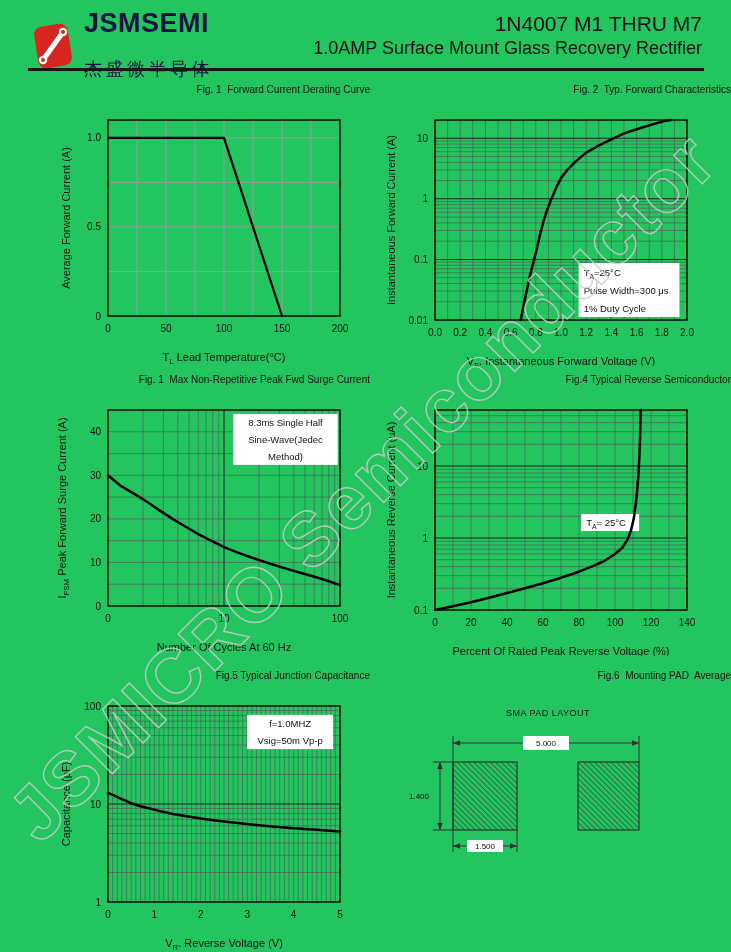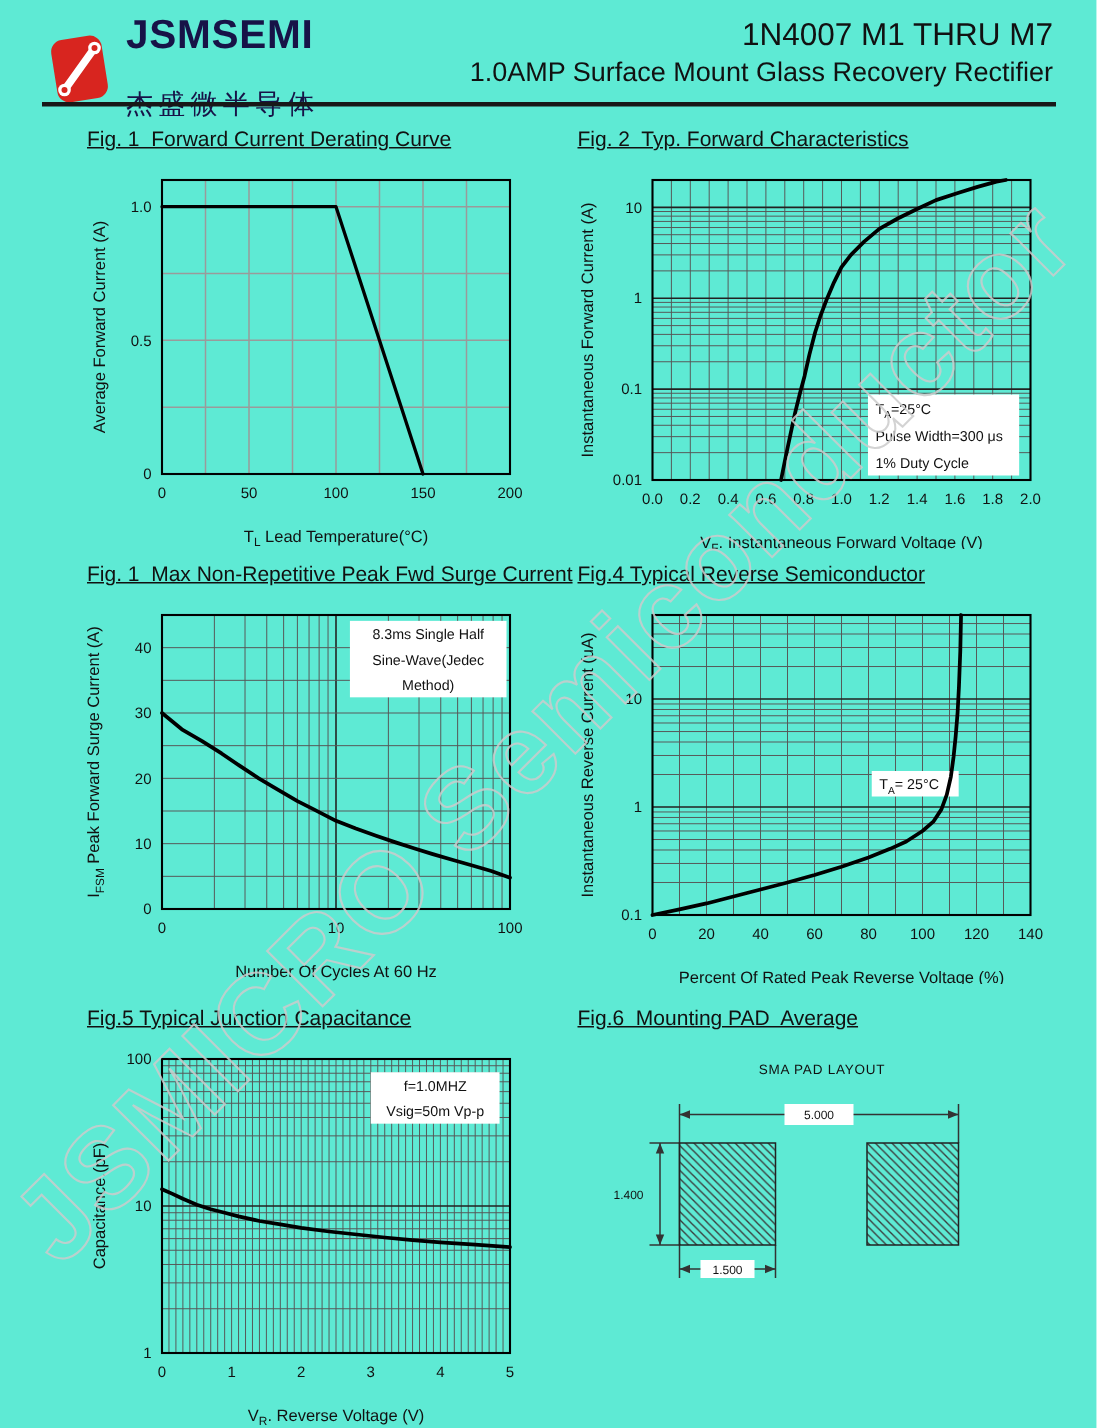--- a/index.html
+++ b/index.html
@@ -1,30 +1,30 @@
 <!DOCTYPE html>
 <html><head>
 <meta charset="utf-8">
 <style>
   html,body{margin:0;padding:0;background:#fff;}
-  .page{position:relative;width:731px;height:952px;background:#5eead4;
+  .page{position:relative;width:731px;height:952px;background:#22c55e;
         font-family:"Liberation Sans",sans-serif;color:#111;overflow:hidden;}
   
   .header{position:absolute;left:30px;top:8px;width:674px;height:58px;}
   .logo{position:absolute;left:0;top:2px;display:flex;align-items:center;gap:8px;}
   .logo-text{display:flex;flex-direction:column;}
   .brand{font-size:27px;font-weight:bold;color:#171347;letter-spacing:.5px;line-height:1;}
   .brand-cn{font-size:18px;font-weight:normal;color:#171347;letter-spacing:3.5px;margin-top:20px;}
   .head-right{position:absolute;right:2px;top:2px;text-align:right;line-height:1.3;}
   .part{font-size:21px;color:#111;}
   .subt{font-size:18px;color:#111;}
   .rule{position:absolute;left:28px;top:68px;width:676px;height:3px;background:#181818;}
   
   .fig{position:absolute;}
-  .fig-title{font-size:14px;color:#111;text-align:left;height:20px;white-space:pre;text-decoration:underline;}
+  .fig-title{font-size:10px;color:#111;text-align:right;height:20px;white-space:pre;}
   .pl .fig-title{padding-left:28px;}
   .fig svg{display:block;}
   #c1{left:30px;top:84px;width:340px;}
   #c2{left:385px;top:84px;width:346px;}
   #c3{left:30px;top:374px;width:340px;}
   #c4{left:385px;top:374px;width:346px;}
   #c5{left:30px;top:670px;width:340px;}
   #c6{left:385px;top:670px;width:346px;}
   .wm{position:absolute;left:0;top:0;pointer-events:none;}
 </style>

